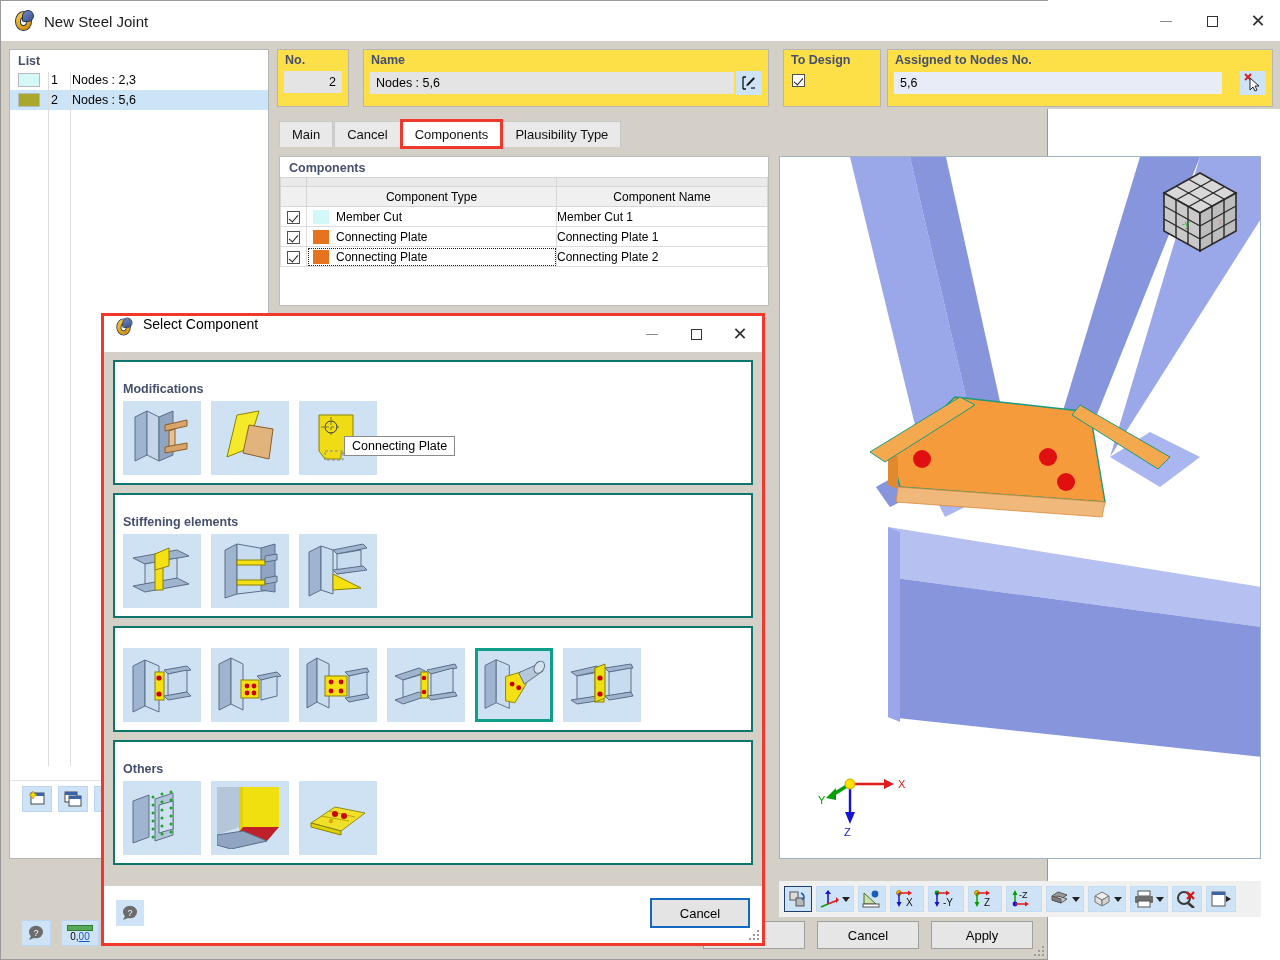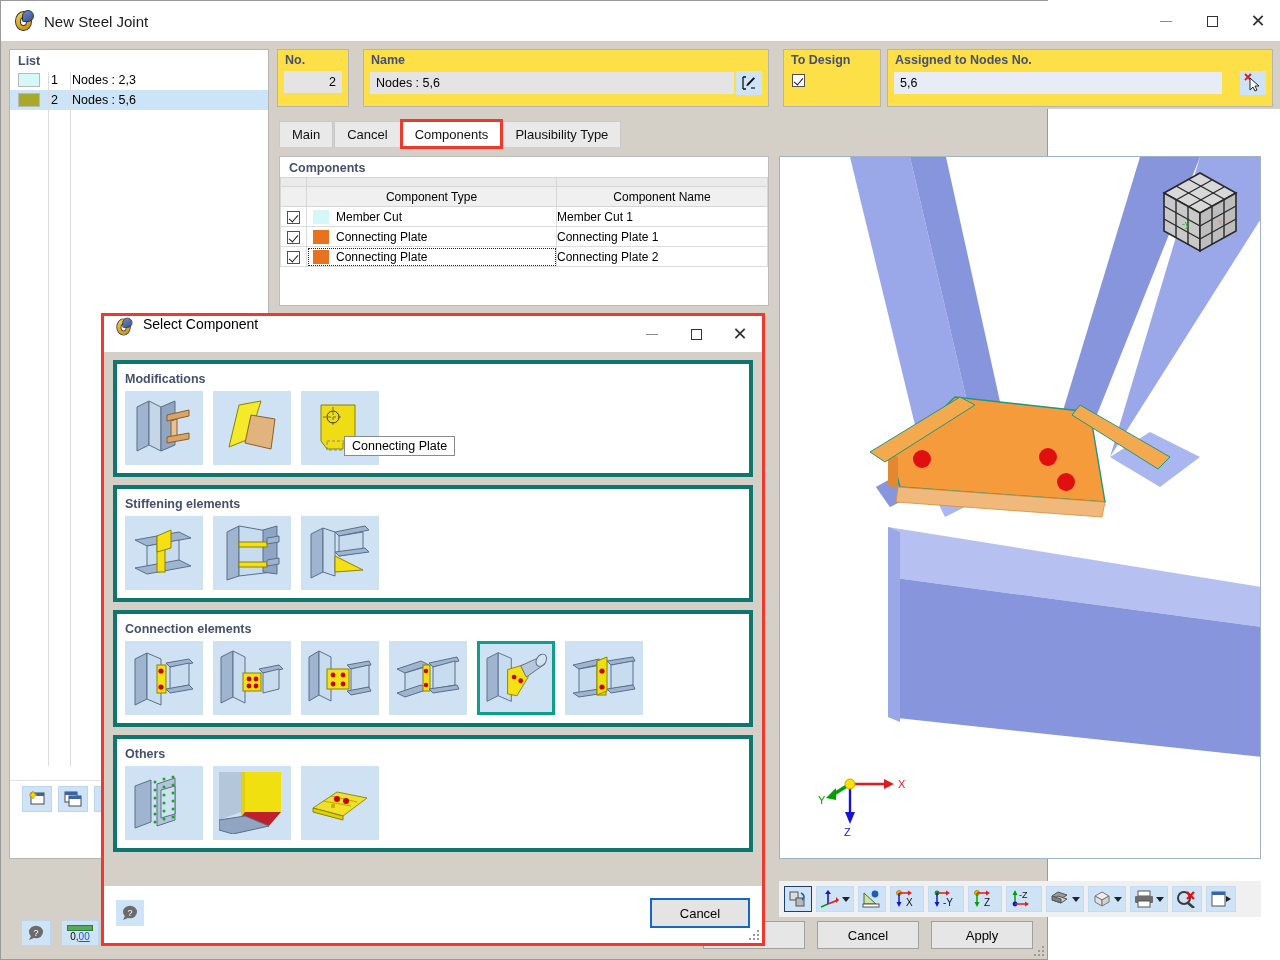--- a/index.html
+++ b/index.html
@@ -167,21 +167,21 @@
     background: #d4d0c8; border: 3px solid #f0382c; z-index: 50;
   }
   .dlg-title {
     height: 36px; background: #fff; display: flex; align-items: flex-start;
     position: relative;
   }
   .dlg-title .app-icon { margin-left: 9px; margin-right: 8px; transform: scale(.85); }
   .dlg-title .t { font-size: 14px; }
   .dlg-body { position: absolute; left: 0; top: 36px; right: 0; bottom: 58px; padding: 8px 9px 0 9px; }
   .group {
-    background: #fff; border: 4px solid #0f766e; margin-bottom: 8px; padding: 8px 8px 8px 8px;
+    background: #fff; border: 2px solid #0f766e; margin-bottom: 8px; padding: 20px 8px 8px 8px;
   }
   .group > .gl { color: #46506e; font-weight: bold; font-size: 12.5px; margin-bottom: 5px; }
   .icons { display: flex; gap: 10px; }
   .icell {
     width: 78px; height: 74px; background: #cfe2f4; border: 1px solid #cfe2f4;
     display: flex; align-items: center; justify-content: center; position: relative;
   }
   .icell.sel { border: 3px solid #0f9e8a; }
   .dlg-foot {
     position: absolute; left: 0; right: 0; bottom: 0; height: 58px; background: #fff;
@@ -662,21 +662,20 @@
               <polygon points="28,10 58,4 62,8 32,14" fill="#9fb4cf" stroke="#5a6e88"></polygon>
               <polygon points="32,14 32,34 56,30 56,10" fill="#c8dcf0" stroke="#5a6e88"></polygon>
               <polygon points="28,30 58,26 62,30 32,34" fill="#9fb4cf" stroke="#5a6e88"></polygon>
               <polygon points="28,34 56,48 28,50" fill="#f5e014" stroke="#8a8200"></polygon>
             </svg>
           </div>
         </div>
       </div>
 
       <div class="group">
-        <div class="gl">Connection elements</div>
         <div class="icons">
           <div class="icell">
             <svg width="66" height="62" viewBox="0 0 66 62">
               <polygon points="4,12 16,6 16,52 4,58" fill="#9fb4cf" stroke="#5a6e88"></polygon>
               <polygon points="16,6 30,12 30,58 16,52" fill="#c8dcf0" stroke="#5a6e88"></polygon>
               <rect x="26" y="18" width="9" height="28" fill="#f5e014" stroke="#8a8200"></rect>
               <circle cx="30" cy="24" r="2.6" fill="#c00"></circle>
                 <circle cx="30" cy="40" r="2.6" fill="#c00"></circle>
               <polygon points="35,16 58,12 62,16 39,20" fill="#9fb4cf" stroke="#5a6e88"></polygon>
               <polygon points="39,20 39,42 58,38 58,16" fill="#c8dcf0" stroke="#5a6e88"></polygon>

